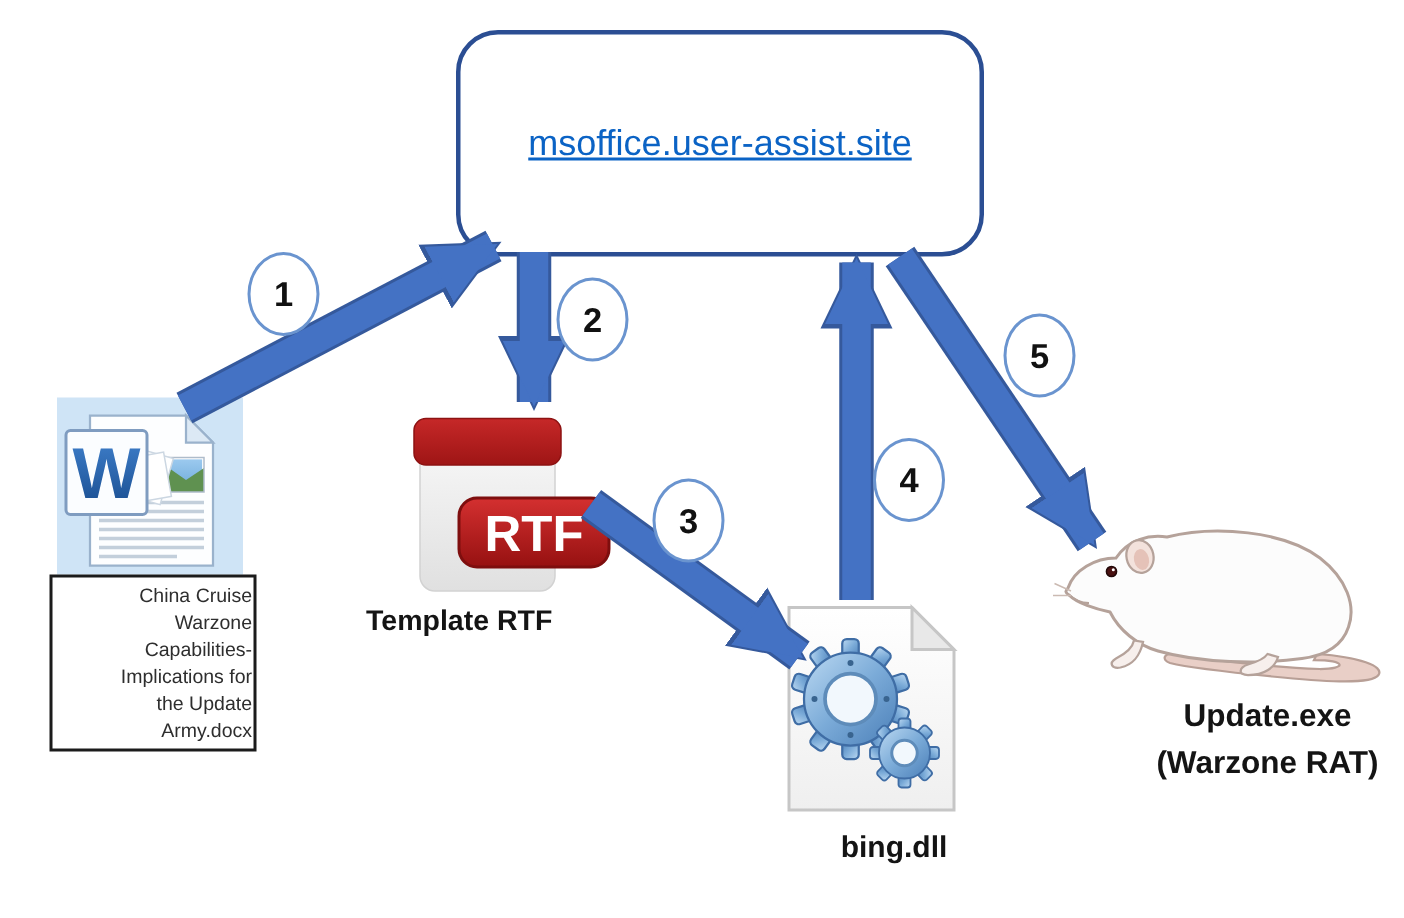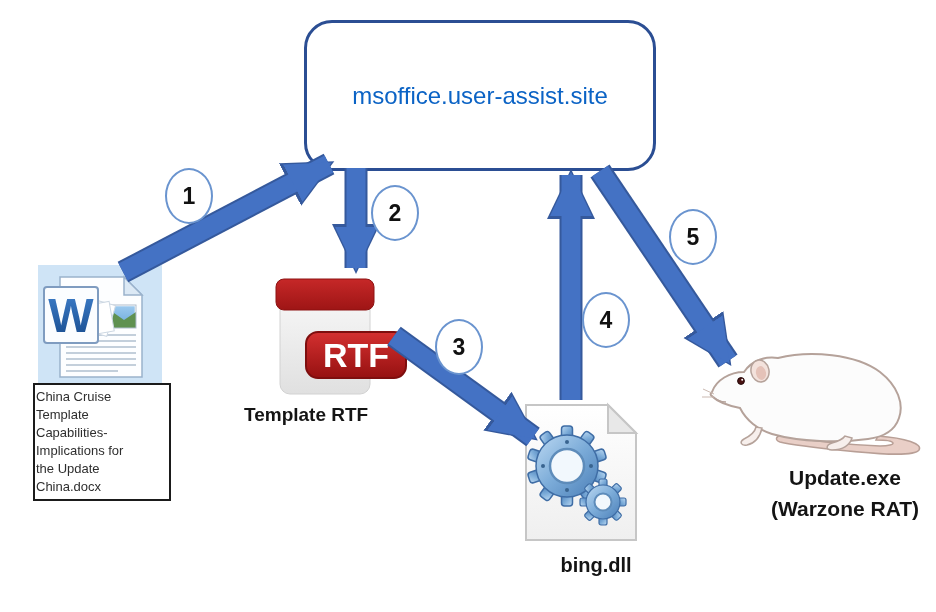--- a/index.html
+++ b/index.html
@@ -7,21 +7,21 @@
     position:relative;width:936px;height:612px;background:#ffffff;
     font-family:"Liberation Sans",sans-serif;overflow:hidden;
   }
   
   .c2-node{
     position:absolute;left:304px;top:20px;width:346px;height:145px;
     border:3px solid #2b4e93;border-radius:28px;background:#fff;
     display:flex;align-items:center;justify-content:center;z-index:2;
   }
   .c2-link{
-    color:#0b63c5;font-size:24px;cursor:pointer;
+    color:#0b63c5;font-size:24px;text-decoration:underline;cursor:pointer;
   }
   
   .arrows{position:absolute;left:0;top:0;z-index:5;pointer-events:none;}
   
   .step-badge{
     position:absolute;width:44px;height:52px;border:2px solid #6a94cf;
     border-radius:50%;background:#fff;display:flex;align-items:center;
     justify-content:center;font-size:23px;font-weight:bold;color:#111;z-index:6;
   }
   .step-1{left:165px;top:168px;}
@@ -30,21 +30,21 @@
   .step-4{left:582px;top:292px;}
   .step-5{left:669px;top:209px;}
   
   .word-sel{
     position:absolute;left:38px;top:265px;width:124px;height:120px;
     background:#cfe4f6;z-index:1;
   }
   .word-label-box{
     position:absolute;left:33px;top:383px;width:132px;
     border:2px solid #1b1b1b;background:#fff;z-index:3;
-    text-align:left;font-size:13px;line-height:18px;color:#2e2e2e;
+    text-align:right;font-size:13px;line-height:18px;color:#2e2e2e;
     padding:3px 1px;
   }
   .word-label-box span{display:block;}
   
   .rtf-icon{position:absolute;left:268px;top:274px;z-index:3;text-align:center;}
   .rtf-label{
     position:absolute;left:244px;top:404px;width:170px;text-align:left;
     font-size:19px;font-weight:bold;color:#141414;z-index:3;
   }
   
@@ -98,25 +98,25 @@
         <line x1="28" y1="106" x2="80" y2="106"></line>
       </g>
       <rect x="30" y="34" width="44" height="32" fill="#ffffff" stroke="#ccd7e2" transform="rotate(16 52 50)"></rect>
       <rect x="30" y="40" width="44" height="30" fill="#ffffff" stroke="#ccd7e2" transform="rotate(-10 52 55)"></rect>
       <rect x="6" y="22" width="54" height="56" rx="3" fill="#fbfdff" stroke="#7f9cc0" stroke-width="2"></rect>
       <text x="33" y="67" text-anchor="middle" font-size="48" font-weight="bold" fill="url(#wg)" font-family="Liberation Sans, sans-serif">W</text>
     </svg>
   </div>
   <div class="word-label-box">
     <span>China Cruise</span>
-    <span>Template</span>
+    <span>Warzone</span>
     <span>Capabilities-</span>
     <span>Implications for</span>
     <span>the Update</span>
-    <span>China.docx</span>
+    <span>Army.docx</span>
   </div>
 
   <div class="rtf-icon">
     <svg width="140" height="128" viewBox="0 0 140 128">
       <defs>
         <linearGradient id="rtfbody" x1="0" y1="0" x2="0" y2="1">
           <stop offset="0" stop-color="#fafafa"></stop>
             <stop offset="1" stop-color="#e0e0e0"></stop>
         </linearGradient>
         <linearGradient id="rtfred" x1="0" y1="0" x2="0" y2="1">

